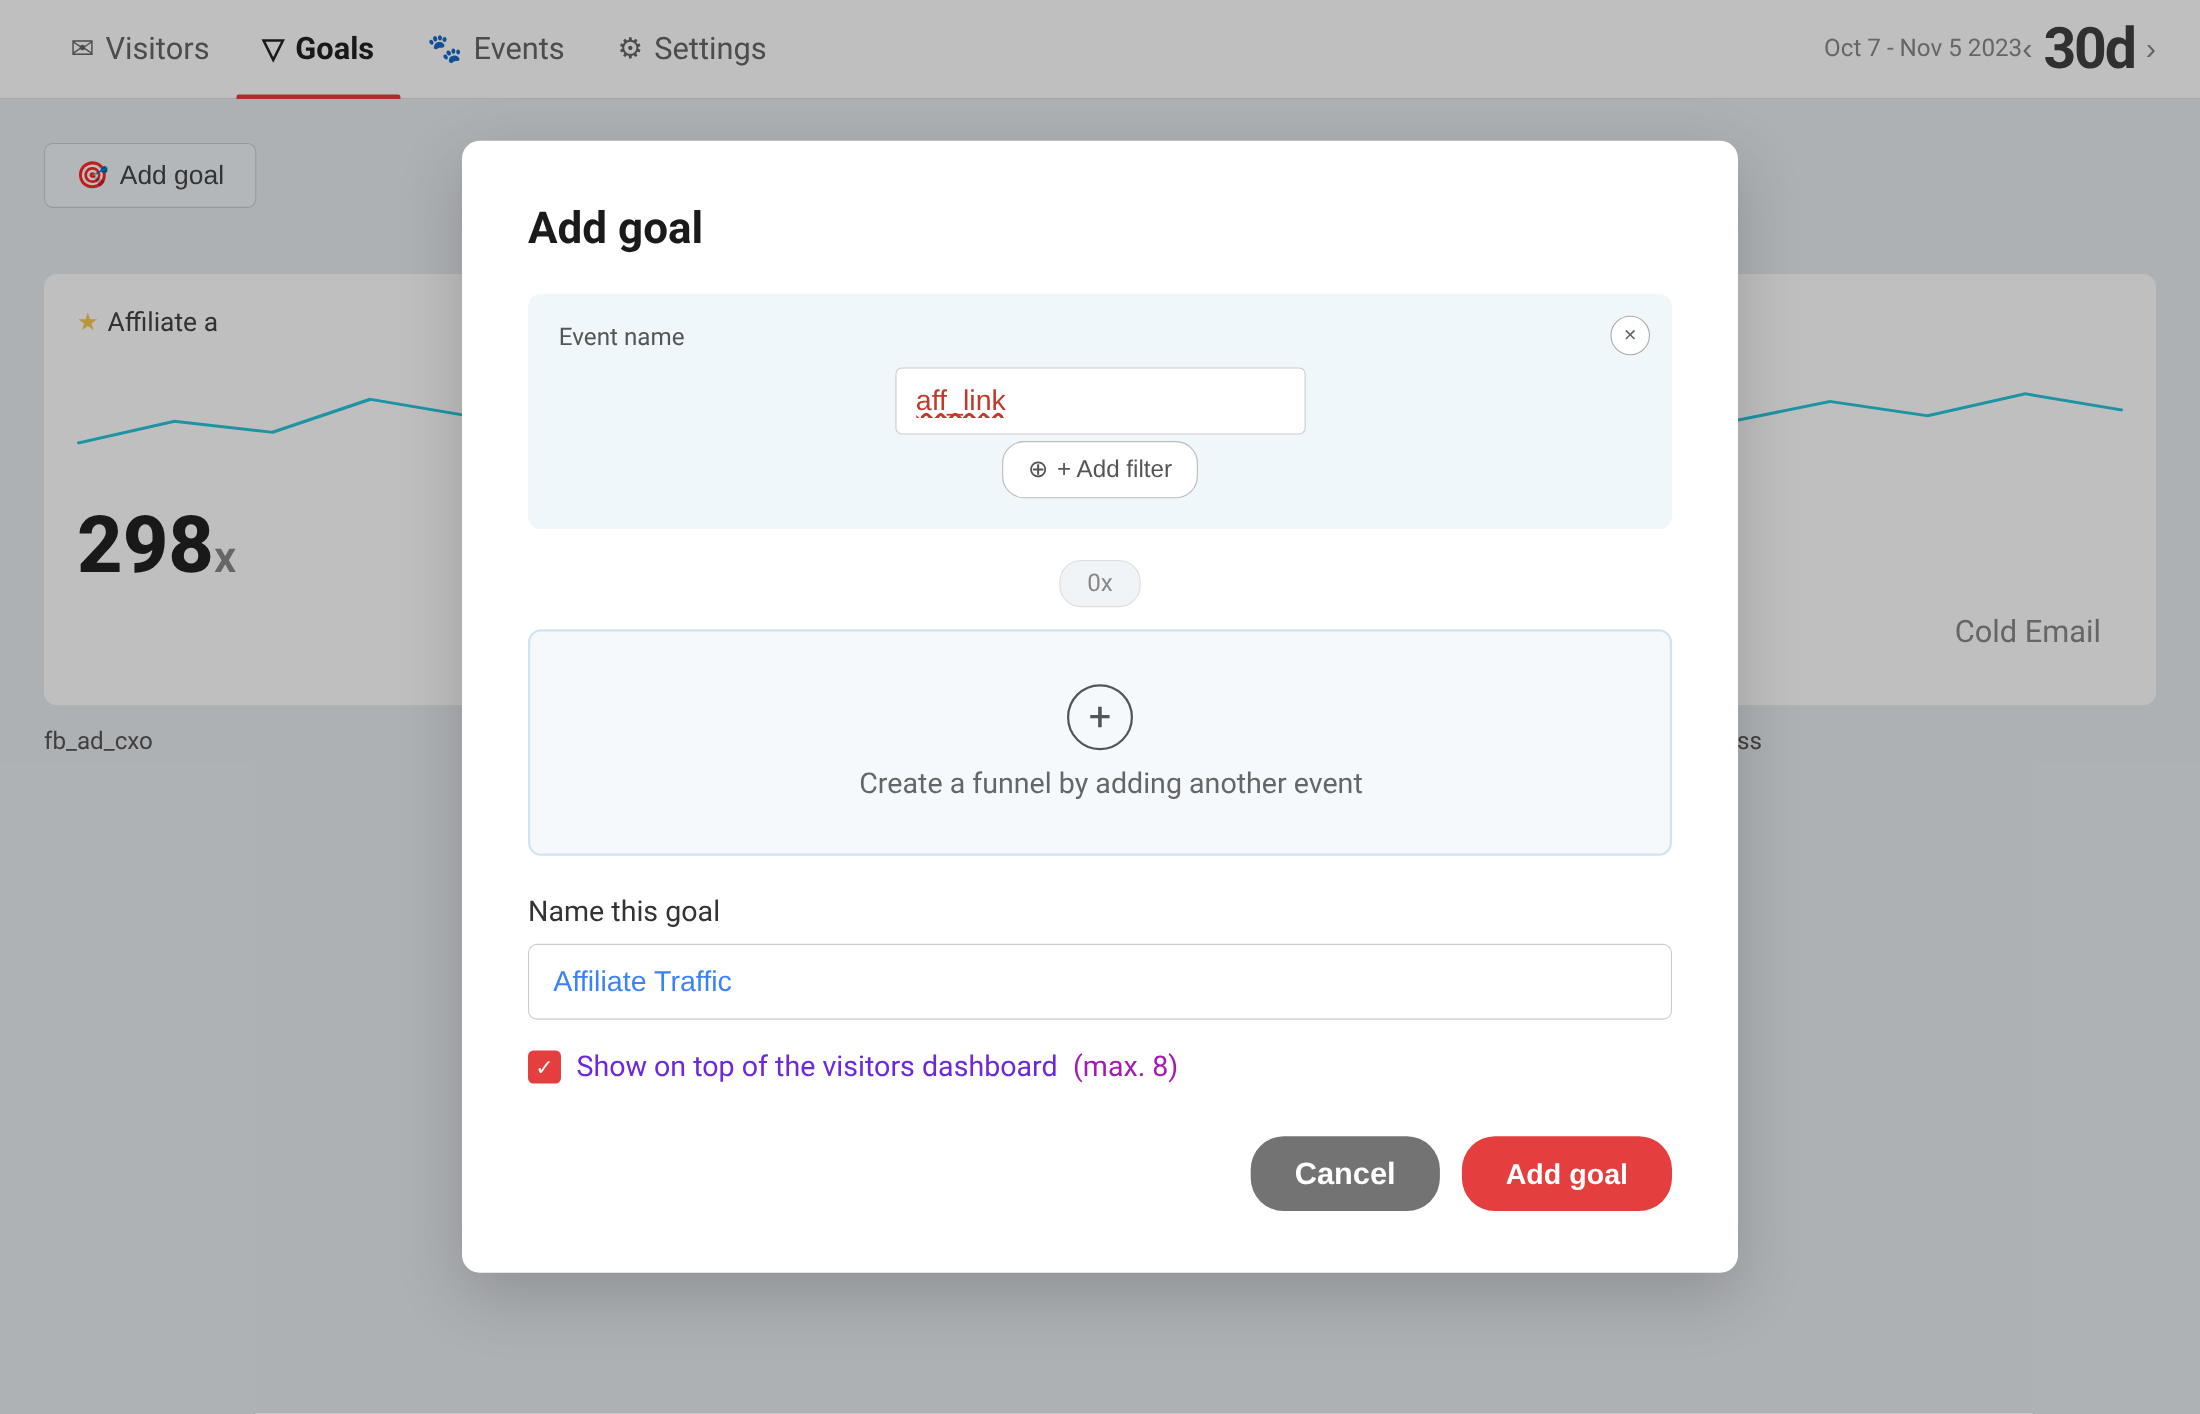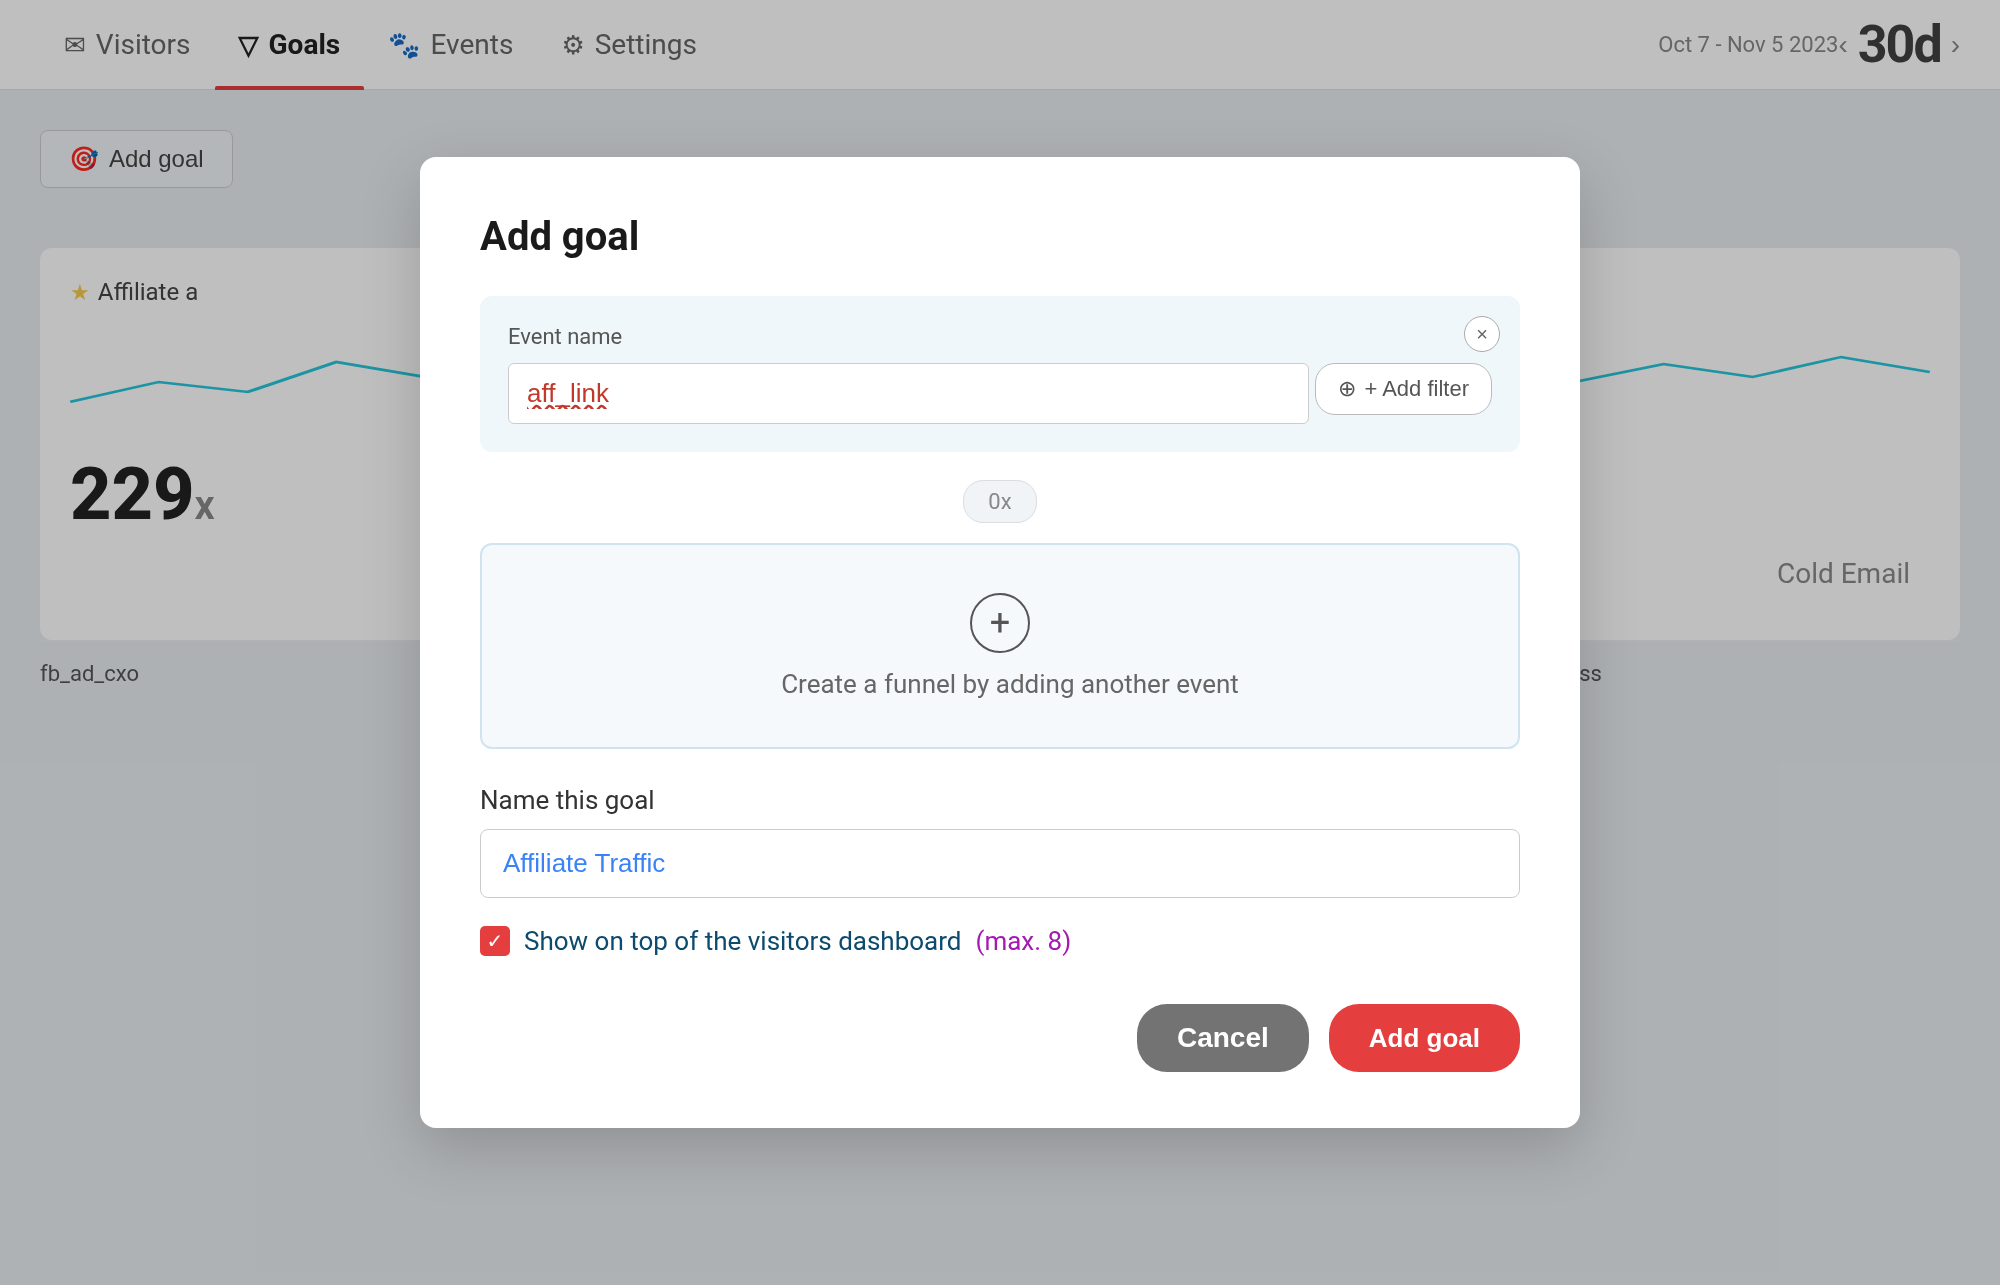--- a/index.html
+++ b/index.html
@@ -205,22 +205,23 @@
       margin-bottom: 28px;
       position: relative;
     }
     .event-section-label {
       font-size: 22px;
       color: #555;
       margin-bottom: 14px;
     }
     .event-input-row {
       display: flex;
-      align-items: flex-start;
+      align-items: center;
       gap: 6px;
+      flex-direction: column;
     }
     .event-input {
       flex: 1;
       border: 1.5px solid #ccc;
       border-radius: 6px;
       padding: 14px 18px;
       font-size: 26px;
       color: #c0392b;
       background: #fff;
       outline: none;
@@ -336,21 +337,21 @@
       align-items: center;
       justify-content: center;
       cursor: pointer;
     }
     .checkbox-check {
       color: #fff;
       font-size: 20px;
     }
     .checkbox-label {
       font-size: 26px;
-      color: #0c4a6e;
+      color: #6d28d9;
     }
     .checkbox-sub {
       font-size: 26px;
       color: #a21caf;
     }
 
     
     .modal-actions {
       display: flex;
       justify-content: flex-end;
@@ -428,21 +429,21 @@
         <div class="bg-card-title">
           <span class="star-icon">★</span>
           <span>Affiliate a</span>
         </div>
         <div class="chart-area">
           <svg class="chart-svg" viewBox="0 0 400 120" preserveAspectRatio="none">
             <polyline points="0,80 40,60 80,70 120,40 160,55 200,30 240,50 280,35 320,20 360,40 400,25" fill="none" stroke="#26c6da" stroke-width="2.5"></polyline>
           </svg>
         </div>
         <div class="big-number">
-          <span>229</span><span class="unit">x</span>
+          <span>298</span><span class="unit">x</span>
         </div>
       </div>
 
       <div class="bg-card">
         <div class="bg-card-title">
           <span class="star-icon">★</span>
           <span>Time on pag</span>
         </div>
         <div class="chart-area">
           <svg class="chart-svg" viewBox="0 0 400 120" preserveAspectRatio="none">

